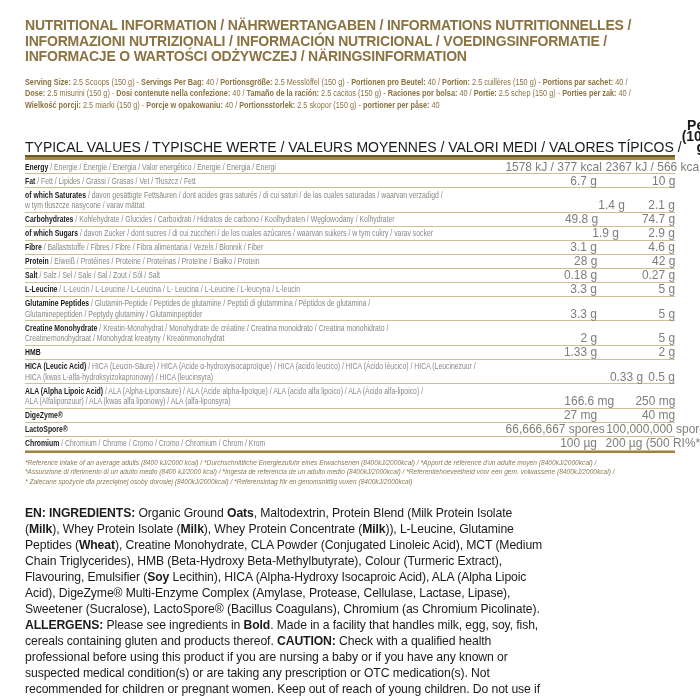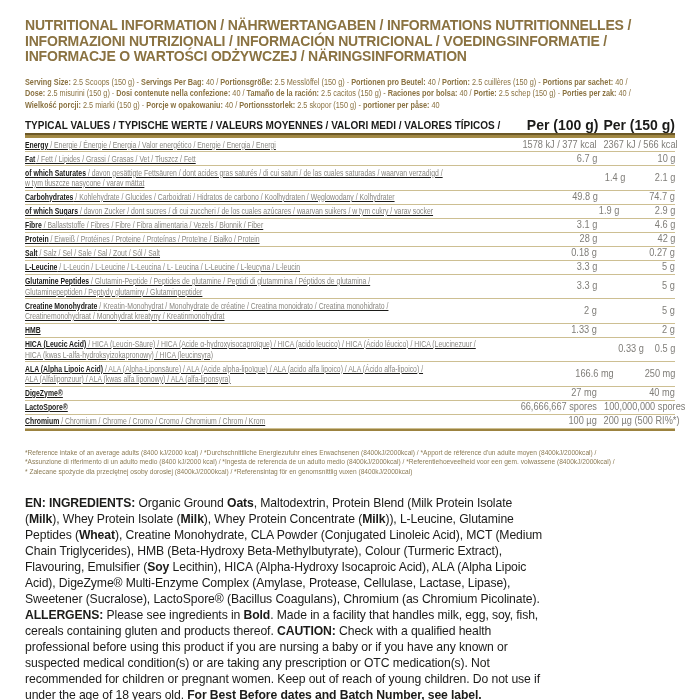--- a/index.html
+++ b/index.html
@@ -16,39 +16,39 @@
   }
   
   .serving{margin-top:12px;}
   .s-line{font-size:8.3px;color:#8a7241;line-height:11.5px;white-space:nowrap;
           transform:scaleX(.88);transform-origin:0 50%;}
   .s-line b{font-weight:bold;}
   
   .table{margin-top:9px;}
   .t-head{display:flex;align-items:flex-end;}
   .th-label{flex:1;}
-  .th-label div{font-size:10px;font-weight:bold;color:#1b1b19;line-height:11px;white-space:nowrap;}
+  .th-label div{font-size:14px;font-weight:normal;color:#1b1b19;line-height:11px;white-space:nowrap;}
   .t-head .v{font-size:14px;font-weight:bold;color:#1b1b19;line-height:11px;}
   .t-bar{height:5px;margin-top:2px;
          background:linear-gradient(180deg,#6c5827 0%,#6c5827 34%,#9c8340 34%,#a68d48 100%);}
-  .row{display:flex;border-bottom:1px solid #cdbf92;padding:1.5px 0 1px 0;align-items:center;text-decoration:underline;}
+  .row{display:flex;border-bottom:1px solid #cdbf92;padding:1.5px 0 1px 0;align-items:flex-end;}
   .lbl{flex:1;overflow:visible;}
   .l1,.l2{font-size:8.8px;line-height:10.5px;white-space:nowrap;display:block;
           transform:scaleX(.78);transform-origin:0 50%;}
   .l1 .lb{font-weight:bold;color:#1b1b19;}
   .l1 .lr{color:#898781;}
   .l2{color:#898781;}
   .v{box-sizing:border-box;text-align:right;}
   .v1{width:100px;}
   .v2{width:78px;}
-  .row .v{font-size:10px;color:#7f7d78;line-height:10.5px;}
+  .row .v{font-size:13px;color:#7f7d78;line-height:10.5px;}
   .num{display:inline-block;white-space:nowrap;transform:scaleX(.92);transform-origin:100% 50%;}
   .t-bottom{height:2px;background:#9c8340;}
   
-  .footnote{margin-top:17px;}
+  .footnote{margin-top:5px;font-style:italic;}
   .f-line{font-size:7.5px;color:#8c7c55;line-height:9.8px;white-space:nowrap;
           transform:scaleX(.88);transform-origin:0 50%;}
   
   .ingredients{margin-top:18px;width:522px;font-size:12.2px;line-height:16px;color:#1b1b19;
                letter-spacing:-0.1px;}
   .ingredients b{font-weight:bold;}
 </style>
 </head>
 <body>
 

